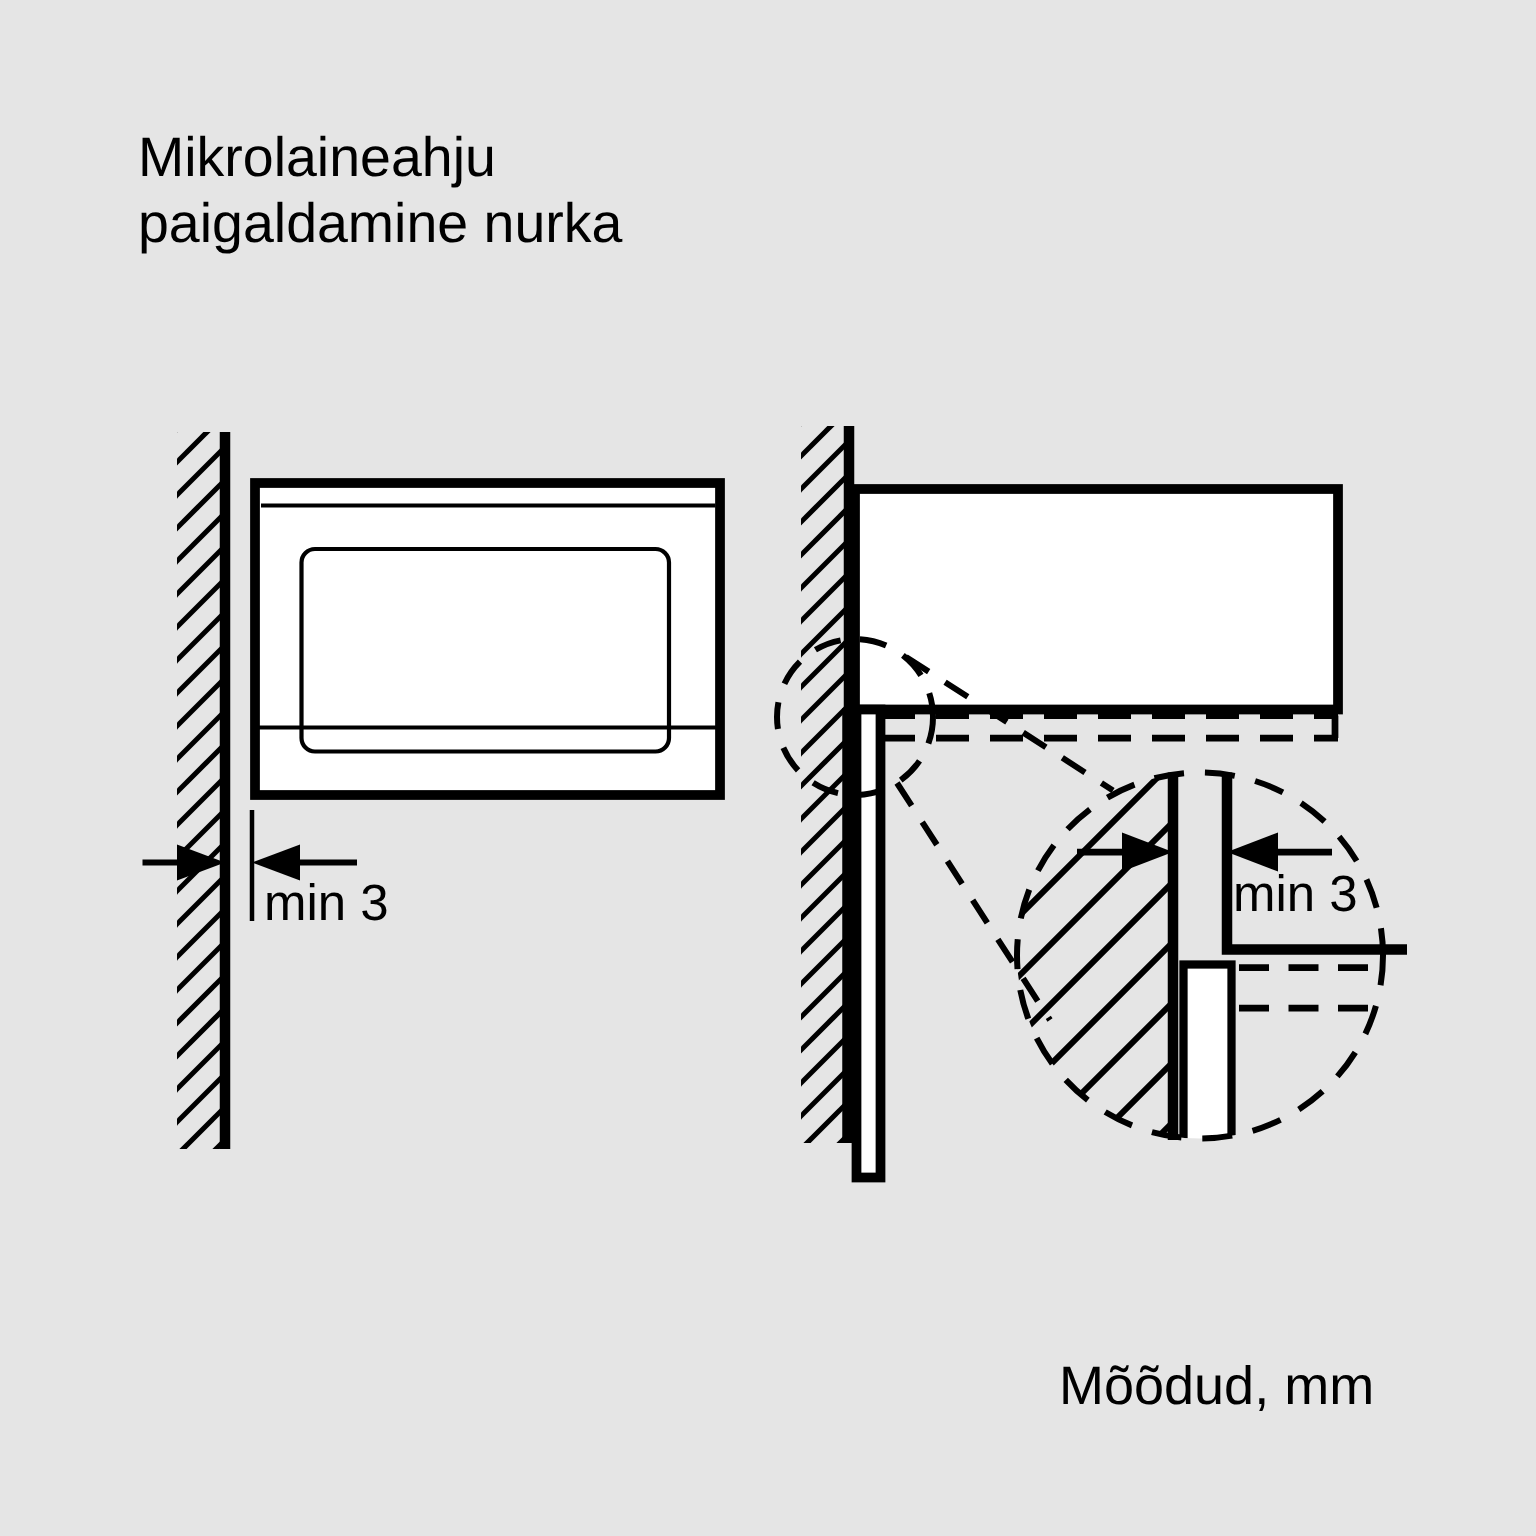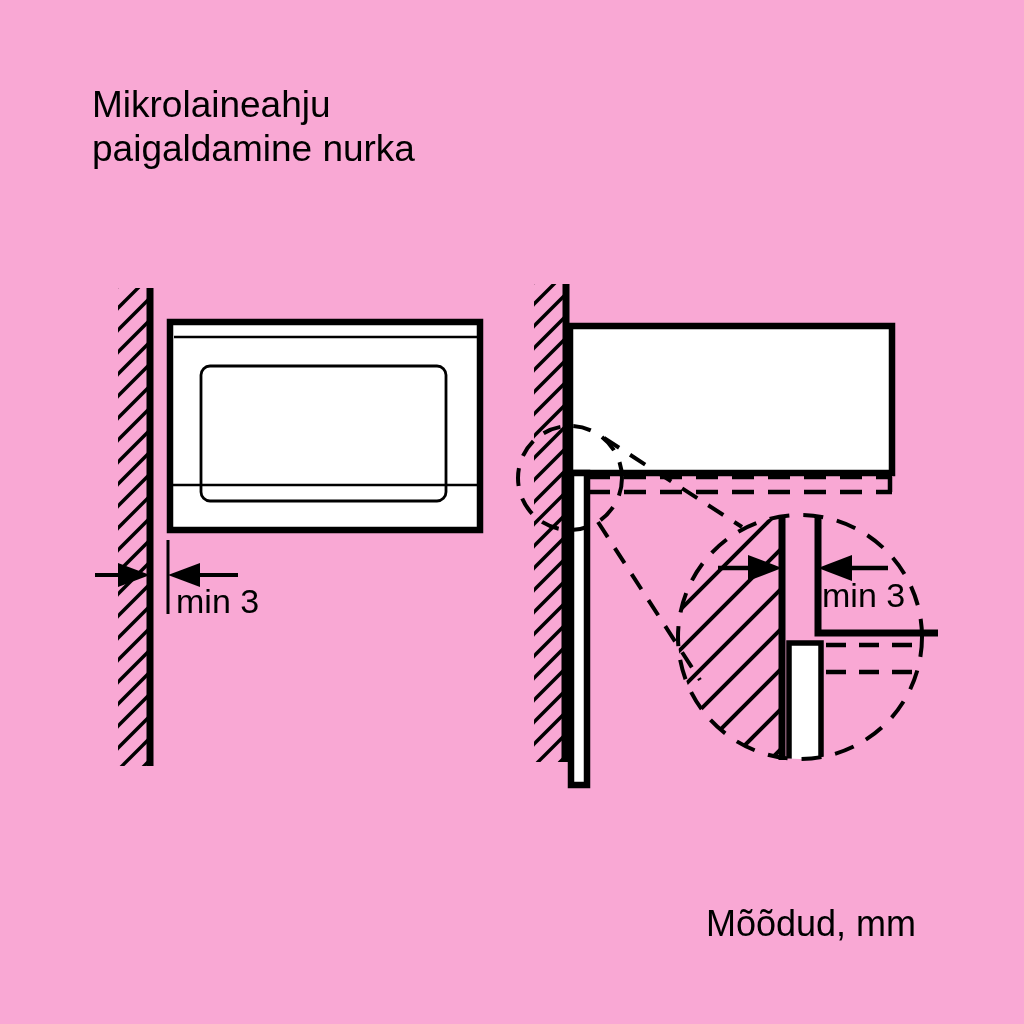--- a/index.html
+++ b/index.html
@@ -12,21 +12,21 @@
     height: 1024px;
     font-family: "Liberation Sans", sans-serif;
     color: #000000;
     overflow: hidden;
     position: relative;
   }
   #page {
     position: relative;
     width: 1024px;
     height: 1024px;
-    background: #f9a8d4;
+    background: #e5e5e5;
   }
   svg.diagram {
     position: absolute;
     left: 0;
     top: 0;
     width: 1024px;
     height: 1024px;
     display: block;
   }
   text {

